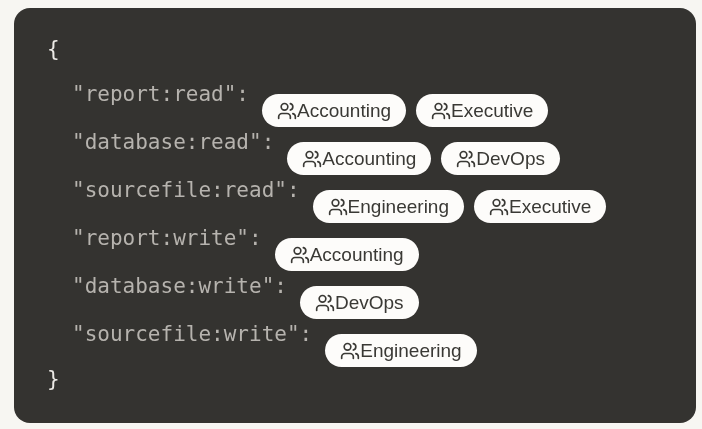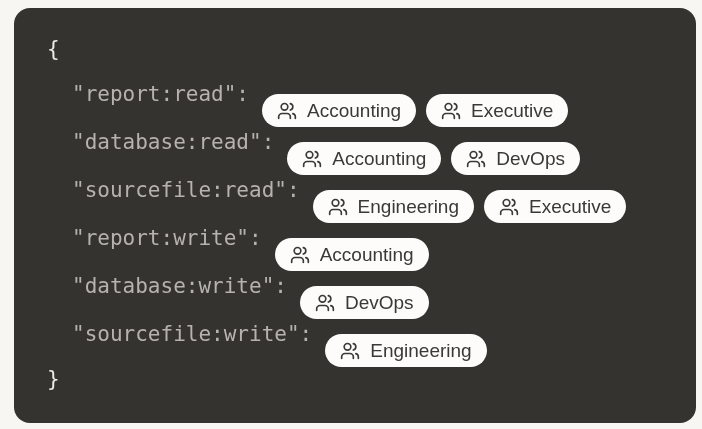--- a/index.html
+++ b/index.html
@@ -45,21 +45,21 @@
   .key {
     font-family: "DejaVu Sans Mono", "Liberation Mono", monospace;
     font-size: 21px;
     color: #b6b3ae;
     margin-right: 3px;
     white-space: pre;
   }
   .chip {
     display: inline-flex;
     align-items: center;
-    gap: 10px;
+    gap: 0;
     height: 33px;
     padding: 0 15px;
     border-radius: 17px;
     background: #fdfcfa;
     color: #3a3935;
     font-family: "Liberation Sans", sans-serif;
     font-size: 19px;
     font-weight: 500;
     line-height: 1;
     white-space: nowrap;

